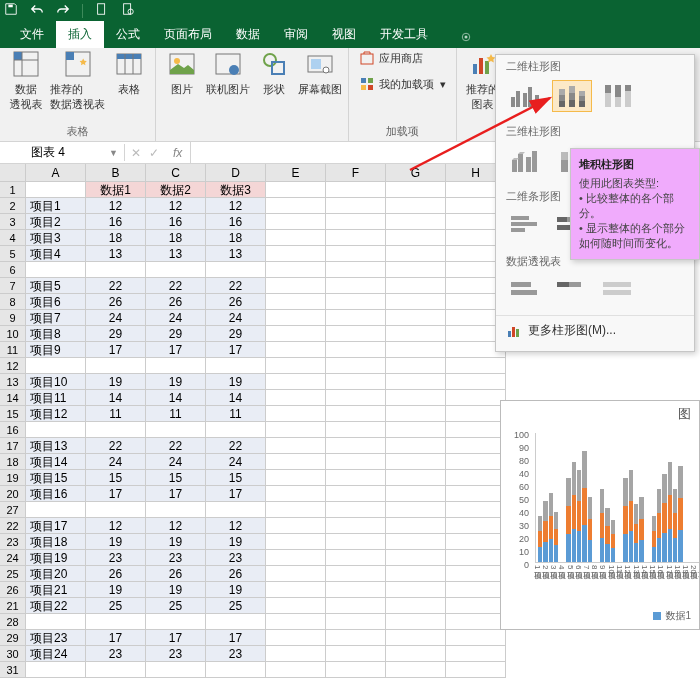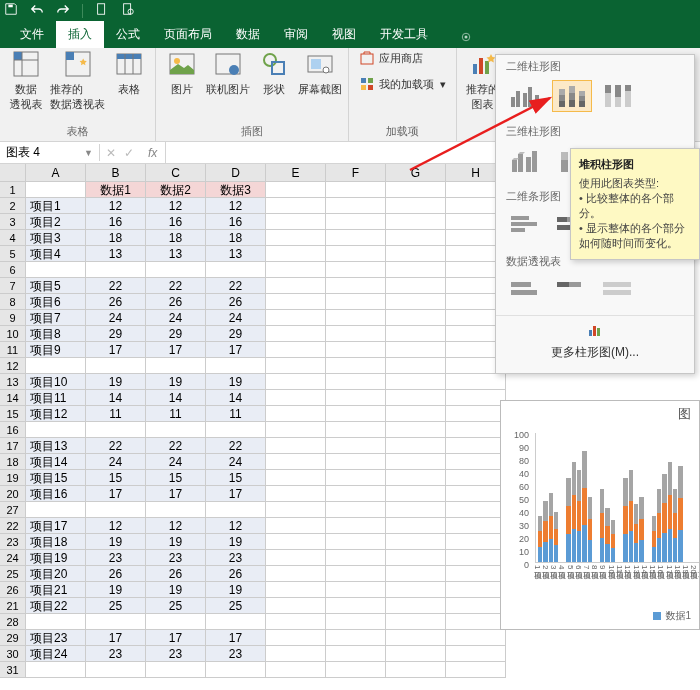--- a/index.html
+++ b/index.html
@@ -25,32 +25,32 @@
 .ritem .icon-box { width: 32px; height: 32px; display: flex; align-items: center; justify-content: center; }
 .ritem-sm { flex-direction: row; font-size: 11px; gap: 4px; min-width: auto; padding: 2px 4px; }
 .ritem-sm .icon-box { width: 16px; height: 16px; }
 
 
 .chart-panel { position: absolute; left: 495px; top: 54px; width: 200px; background: #f8f8f8; border: 1px solid #c6c6c6; box-shadow: 2px 2px 6px rgba(0,0,0,0.2); z-index: 10; padding-bottom: 6px; }
 .cp-section-title { font-size: 11px; color: #666; padding: 4px 10px 4px; }
 .cp-row { display: flex; gap: 6px; padding: 2px 10px 8px; }
 .cp-thumb { width: 40px; height: 32px; border: 1px solid transparent; display: flex; align-items: center; justify-content: center; cursor: pointer; }
 .cp-thumb.hover { border: 1px solid #f5ba4a; background: #fce9c7; }
-.cp-more { padding: 6px 10px; font-size: 12px; color: #333; border-top: 1px solid #e0e0e0; display: flex; align-items: center; gap: 6px; cursor: pointer; flex-direction: column; }
-
-
-.tooltip { position: absolute; left: 570px; top: 148px; width: 130px; background: #fef9c3; border: 1px solid #c6c6c6; box-shadow: 2px 2px 6px rgba(0,0,0,0.2); z-index: 20; padding: 8px; font-size: 11px; color: #444; }
+.cp-more { padding: 6px 10px; font-size: 12px; color: #333; border-top: 1px solid #e0e0e0; display: flex; align-items: center; gap: 6px; cursor: pointer; }
+
+
+.tooltip { position: absolute; left: 570px; top: 148px; width: 130px; background: #f0abfc; border: 1px solid #c6c6c6; box-shadow: 2px 2px 6px rgba(0,0,0,0.2); z-index: 20; padding: 8px; font-size: 11px; color: #444; }
 .tooltip .tt-title { font-weight: bold; margin-bottom: 4px; color: #222; }
 
 
 .arrow { position: absolute; left: 400px; top: 60px; z-index: 30; pointer-events: none; }
 
 
 .fbar { height: 22px; border-bottom: 1px solid #d4d4d4; display: flex; align-items: center; font-size: 12px; }
-.namebox { width: 100px; border-right: 1px solid #d4d4d4; padding: 0 6px; display: flex; align-items: center; justify-content: space-between; }
+.namebox { width: 100px; border-right: 1px solid #d4d4d4; padding: 0 6px; display: flex; align-items: center; justify-content: space-between; margin-left: 25px; }
 .fx { padding: 0 8px; color: #888; font-style: italic; }
 
 
 .sheet { position: relative; }
 .colhdr { display: flex; height: 18px; background: #e6e6e6; font-size: 12px; }
 .rownum-col { width: 26px; border-right: 1px solid #ccc; border-bottom: 1px solid #ccc; background: #e6e6e6; }
 .ch { width: 60px; text-align: center; border-right: 1px solid #ccc; border-bottom: 1px solid #ccc; line-height: 18px; }
 .rows { font-size: 12px; }
 .row { display: flex; height: 16px; }
 .rn { width: 26px; text-align: center; background: #e6e6e6; border-right: 1px solid #ccc; border-bottom: 1px solid #ccc; line-height: 16px; font-size: 11px; }
@@ -194,21 +194,20 @@
           <div class="icon-box">
             <svg width="28" height="28" viewBox="0 0 28 28">
               <rect x="2" y="6" width="24" height="16" fill="none" stroke="#777"></rect>
               <rect x="5" y="9" width="10" height="10" fill="#aed1f0"></rect>
               <circle cx="20" cy="20" r="3" fill="#fff" stroke="#777"></circle>
             </svg>
           </div>
           <span>屏幕截图</span>
         </div>
     </div>
-    <div class="rgroup-label">插图</div>
   </div>
 
   <div class="rgroup">
     <div class="rgroup-items" style="flex-direction:column;gap:6px">
       <div class="ritem ritem-sm">
           <div class="icon-box">
             <svg width="16" height="16" viewBox="0 0 16 16">
               <rect x="2" y="4" width="12" height="10" fill="none" stroke="#d04727"></rect>
               <path d="M5 4V2h6v2" fill="none" stroke="#d04727"></path>
             </svg>

